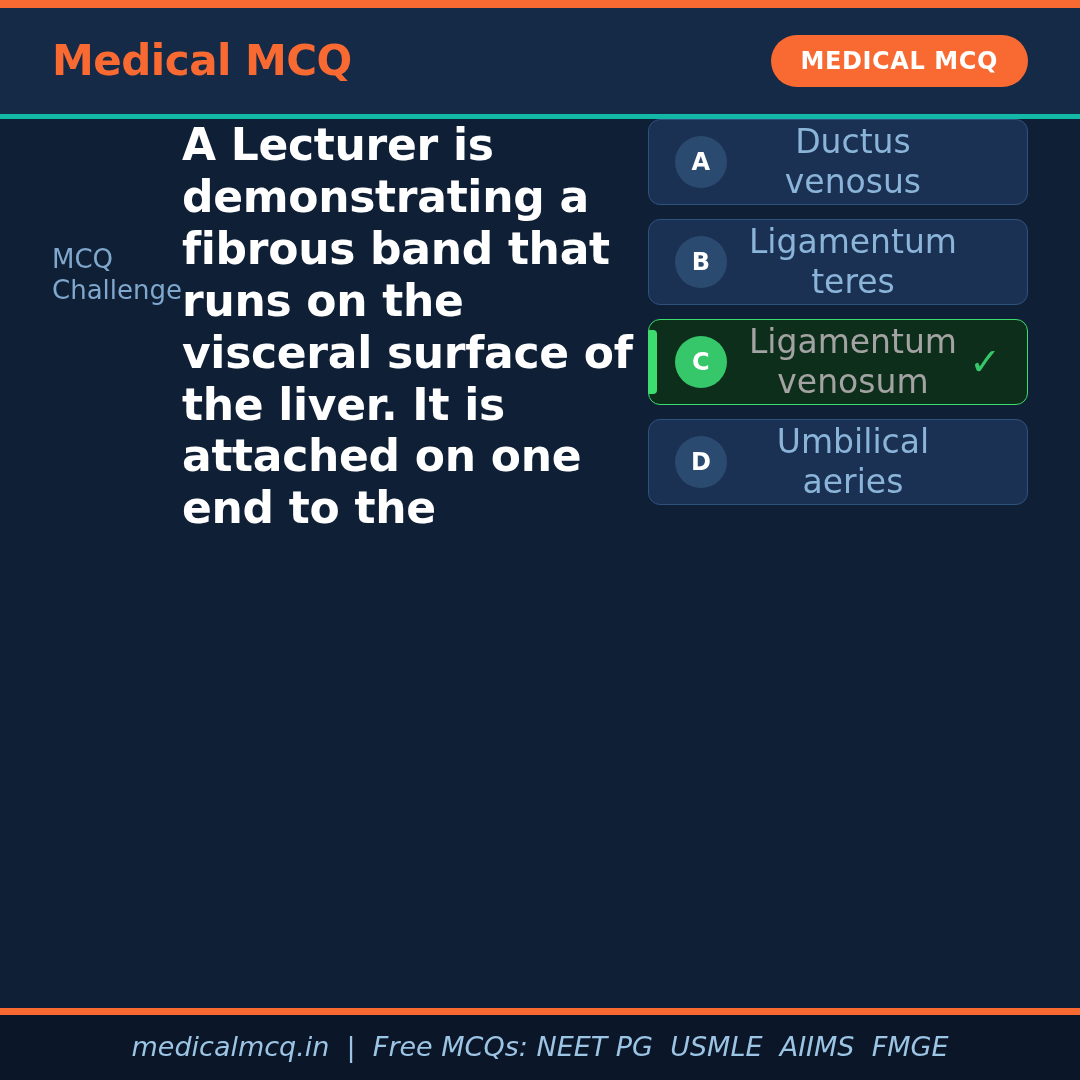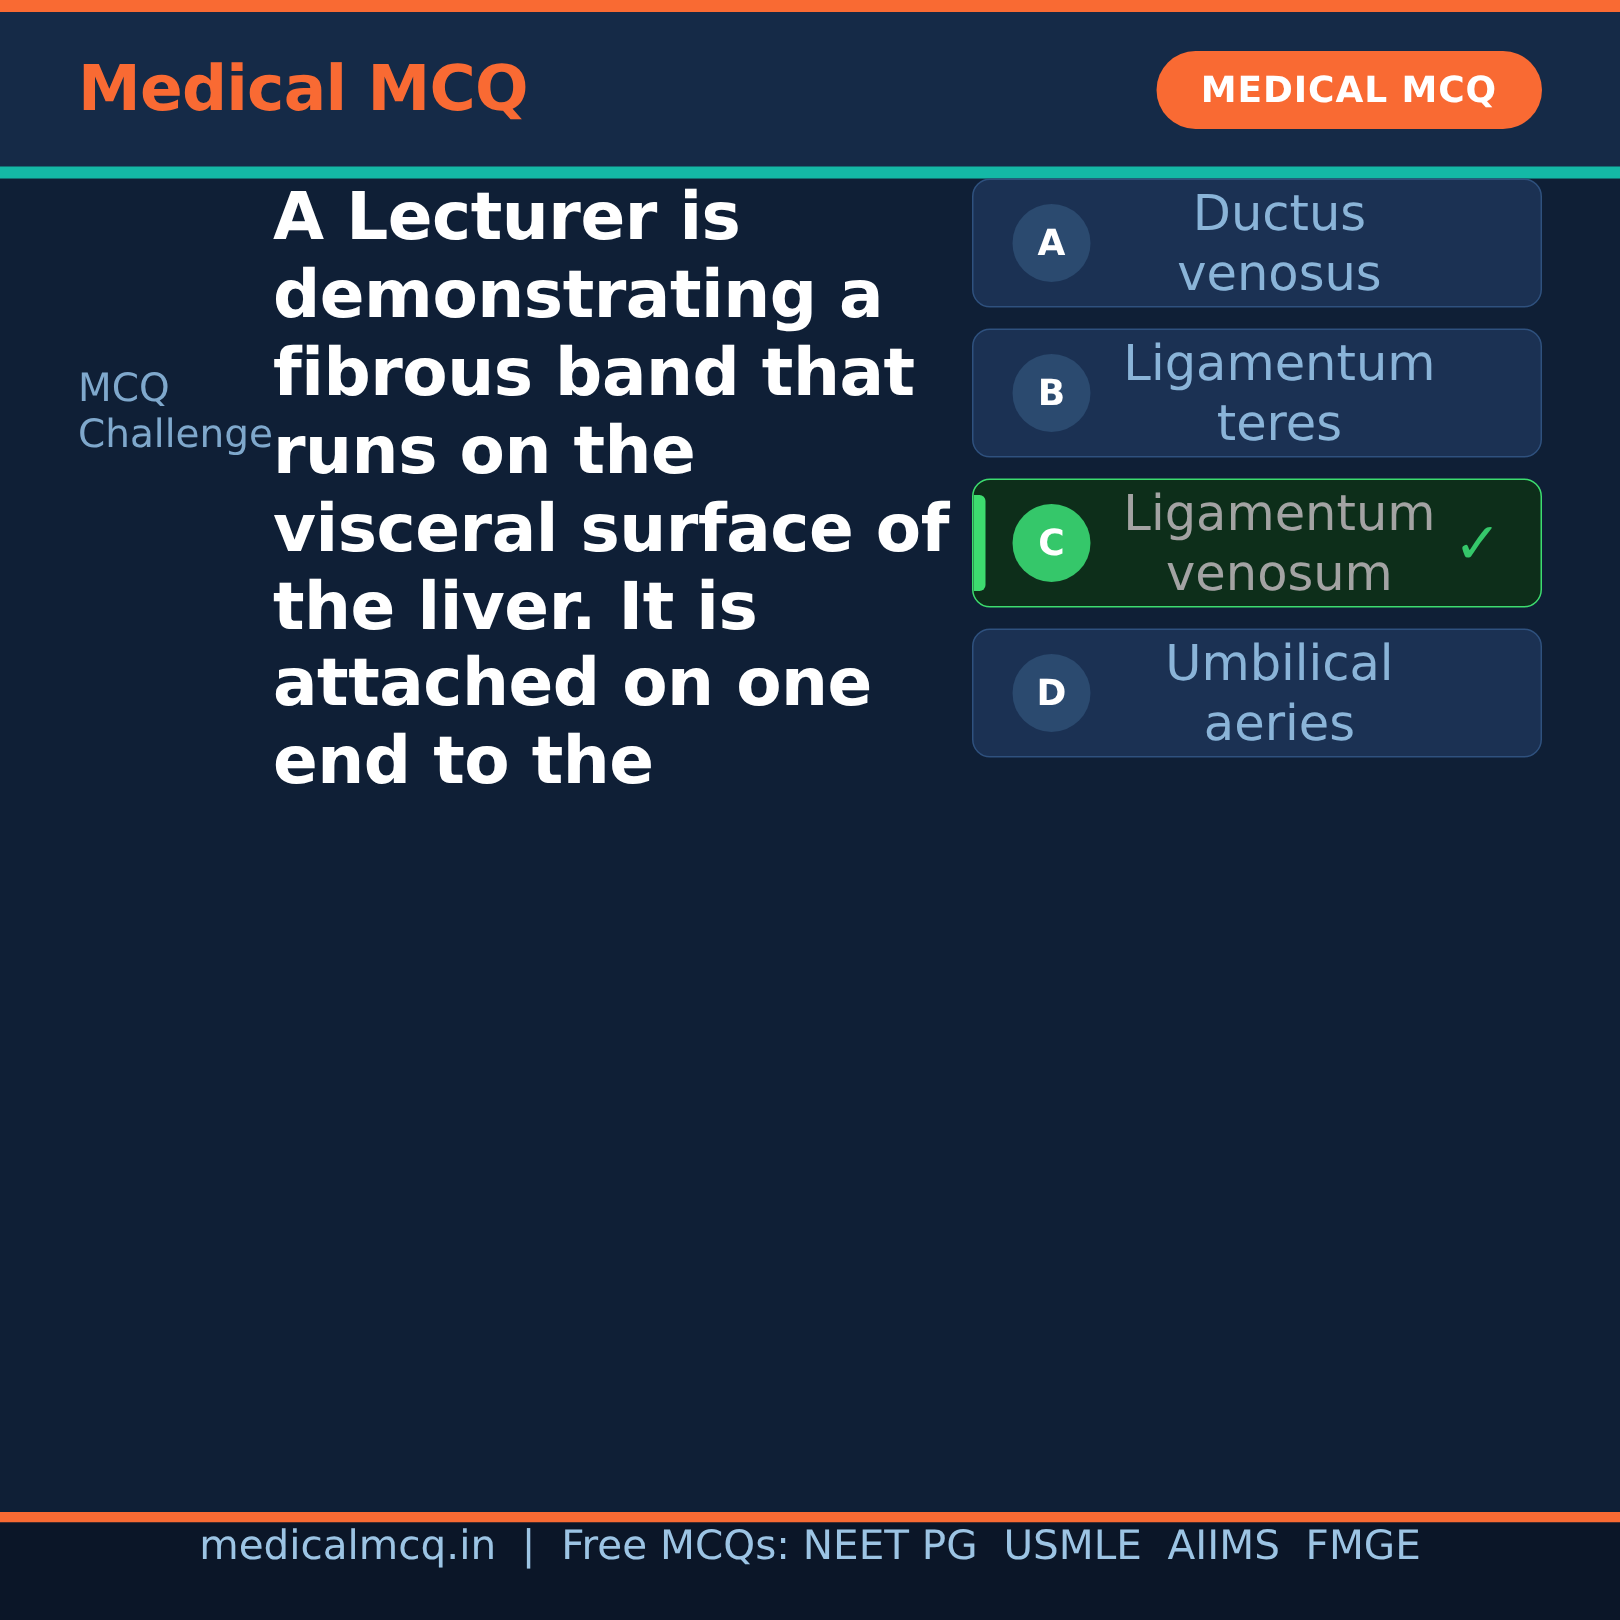--- a/index.html
+++ b/index.html
@@ -28,21 +28,21 @@
     width: 100%;
     background: #f96a33;
     flex: none;
   }
 
   
   .header {
     height: 111px;
     flex: none;
     background: #152a47;
-    border-bottom: 8px solid #14b8a6;
+    border-bottom: 5px solid #14b8a6;
     box-sizing: border-box;
     display: flex;
     align-items: center;
     justify-content: space-between;
     padding: 0 52px;
   }
   .brand {
     display: flex;
     flex-direction: column;
     justify-content: center;
@@ -188,23 +188,24 @@
     height: 7px;
     width: 100%;
     background: #f96a33;
     flex: none;
   }
   .footer {
     height: 65px;
     flex: none;
     background: #0b1628;
     display: flex;
-    align-items: flex-start;
+    align-items: center;
     justify-content: center;
     gap: 0;
+    font-style: italic;
   }
   .footer-text {
     color: #9cc4e4;
     font-size: 27px;
     white-space: pre;
     line-height: 1.2;
   }
 </style>
 </head>
 <body>

